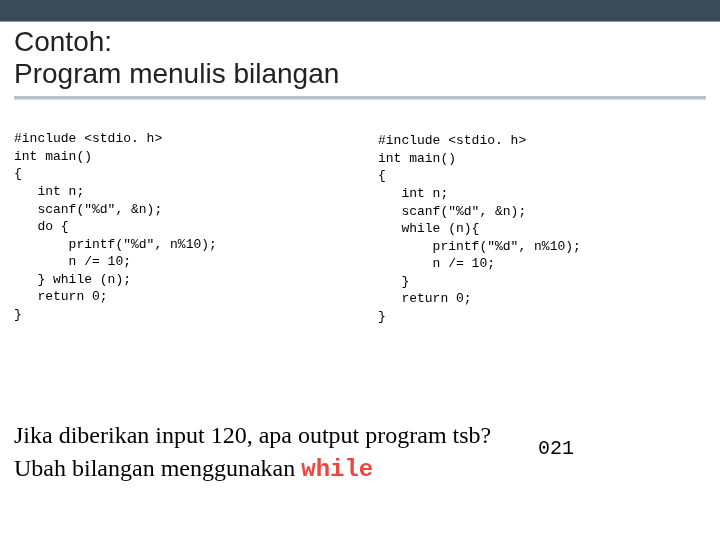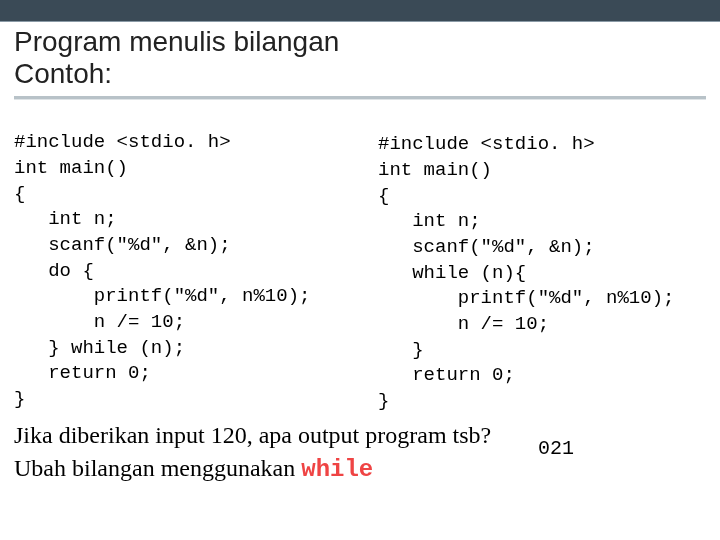--- a/index.html
+++ b/index.html
@@ -34,21 +34,21 @@
     width: 100%;
   }
   .code-area {
     position: relative;
     width: 100%;
     height: 320px;
   }
   .code-col {
     position: absolute;
     font-family: "Courier New", Courier, monospace;
-    font-size: 19px;
+    font-size: 13px;
     line-height: 1.35;
     color: #000;
     white-space: pre;
   }
   .code-left {
     left: 14px;
     top: 20px;
   }
   .code-right {
     left: 378px;
@@ -76,22 +76,22 @@
     font-weight: bold;
     font-family: Liberation Mono, monospace;
   }
 </style>
 </head>
 <body>
 
 <div class="top-bar"></div>
 
 <div class="title-block">
+  <div class="title-line">Contoh:</div>
   <div class="title-line">Program menulis bilangan</div>
-  <div class="title-line">Contoh:</div>
   <hr class="title-divider">
 </div>
 
 <div class="code-area">
   <div class="code-col code-left">#include &lt;stdio. h&gt;
 int main()
 {
    int n;
    scanf("%d", &amp;n);
    do {

